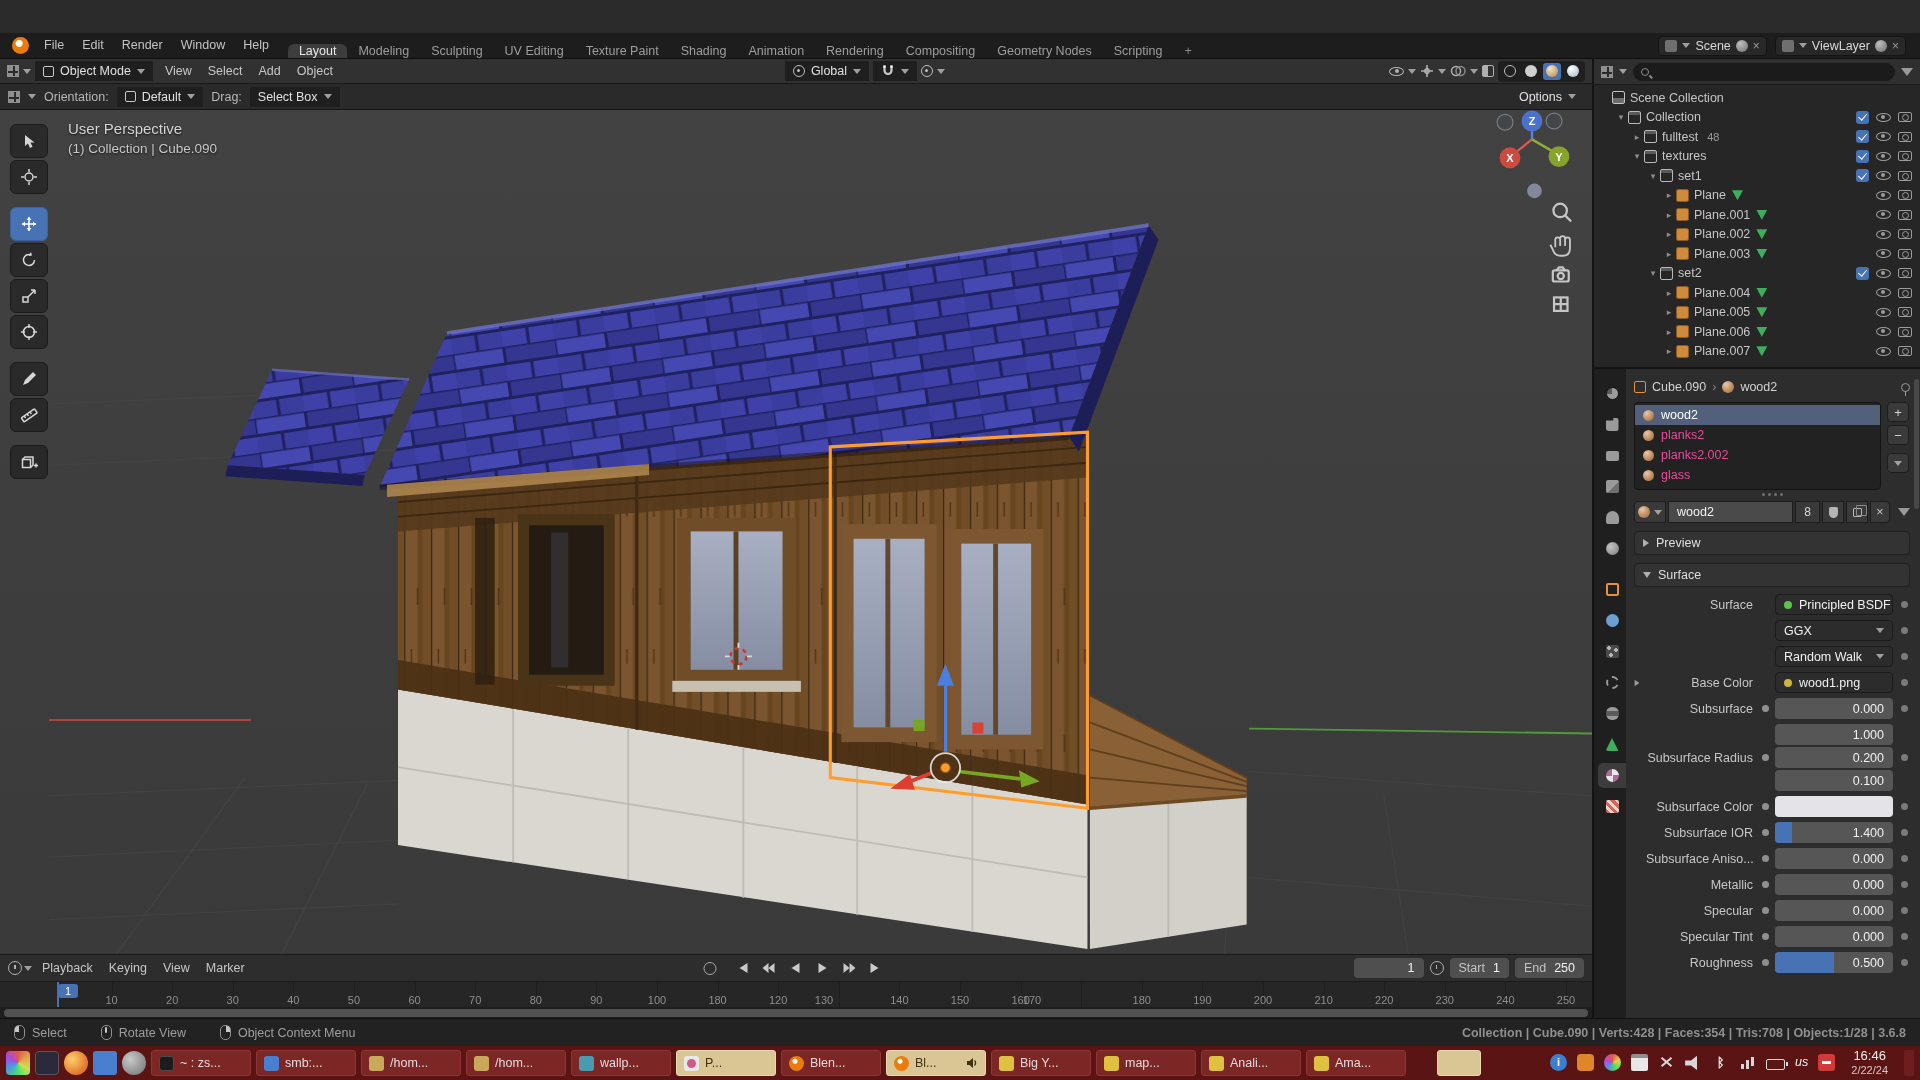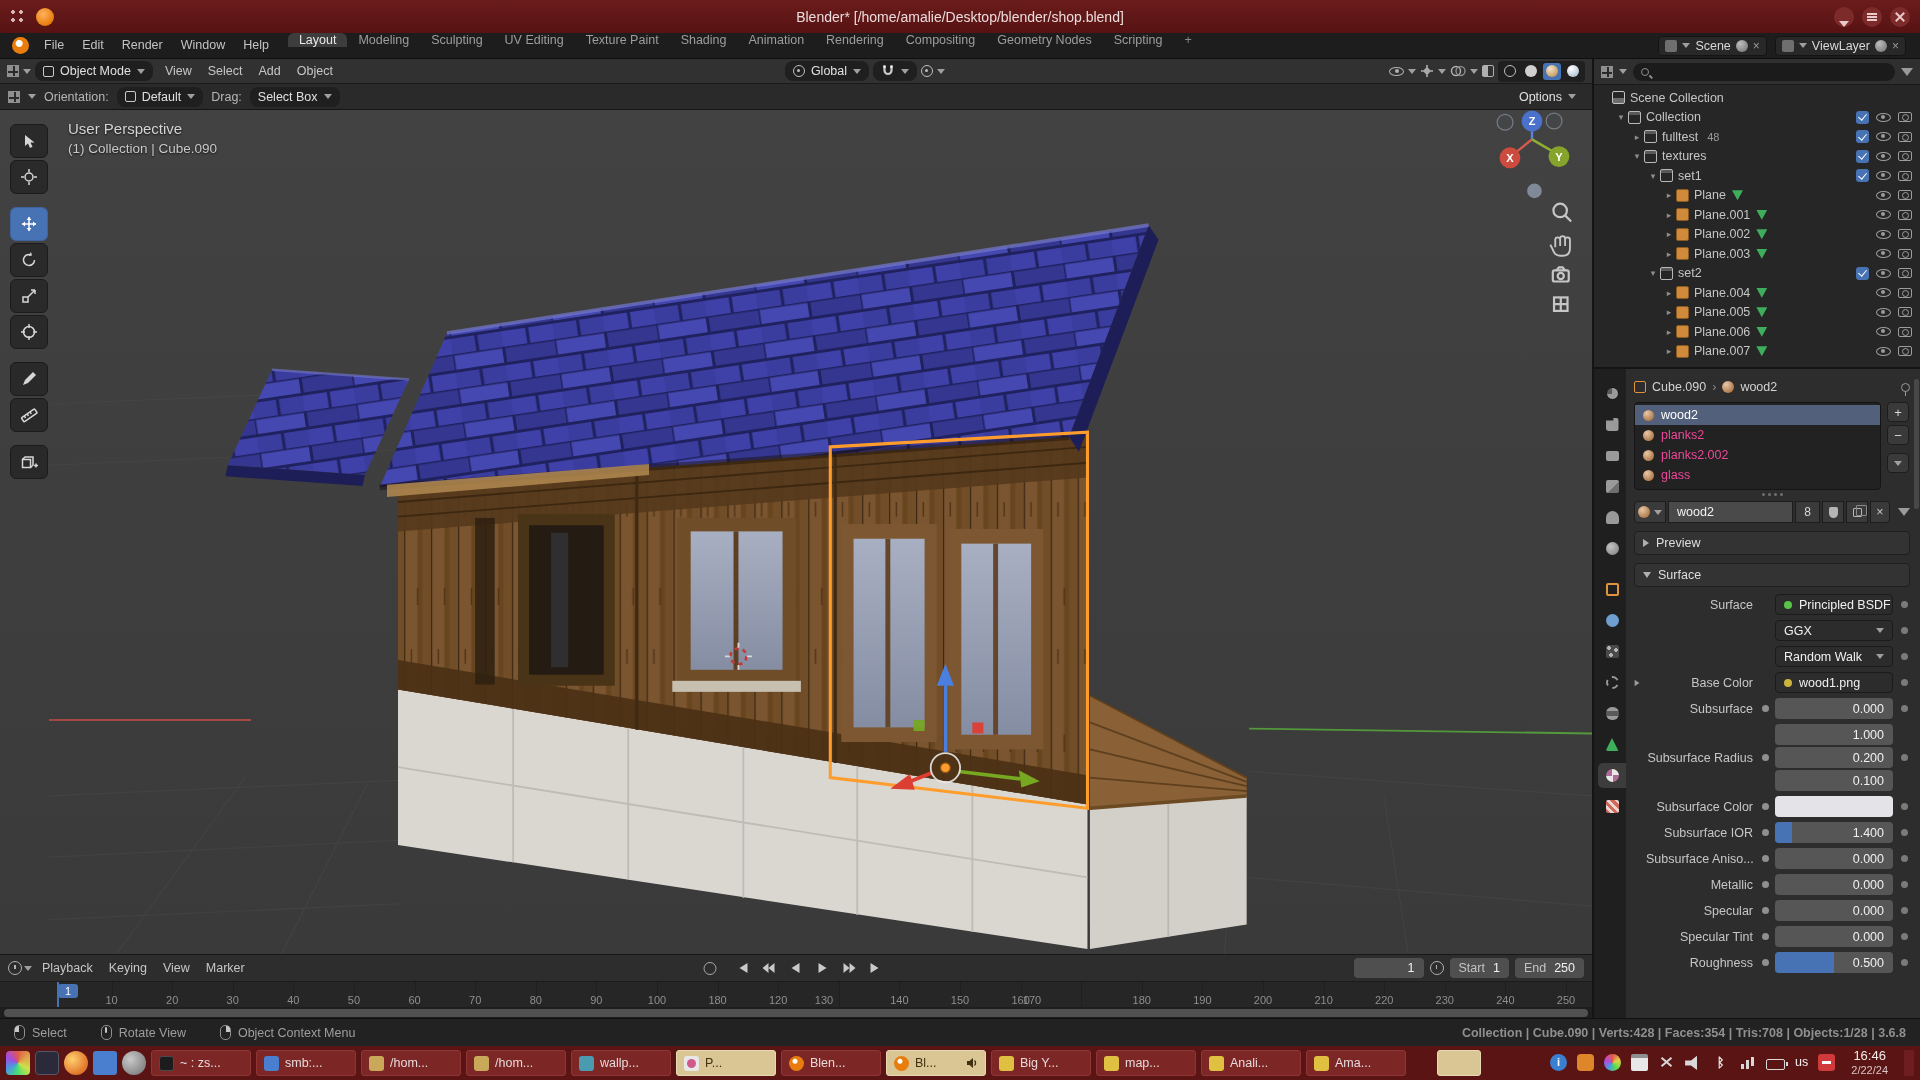--- a/index.html
+++ b/index.html
@@ -25,38 +25,38 @@
   .tb-btn .chev{position:absolute;left:5px;top:7px;border-left:5px solid transparent;border-right:5px solid transparent;border-top:6px solid #e8caca;}
   .tb-btn .x1,.tb-btn .x2{position:absolute;left:4px;top:9px;width:12px;height:2px;background:#e8caca;}
   .tb-btn .x1{transform:rotate(45deg)}.tb-btn .x2{transform:rotate(-45deg)}
 
   
   .topbar{position:absolute;left:0;top:33px;width:1920px;height:26px;background:#1d1d1d;
     border-bottom:1px solid #0f0f0f;display:flex;align-items:center;padding:0 6px;}
   .bl-logo{width:17px;height:17px;border-radius:50%;margin:0 6px;
     background:radial-gradient(circle at 42% 38%,#fff 0 3px,#e87d0d 4px 100%);}
   .menu-item{padding:0 9px;color:#c3c3c3;font-size:12.5px;line-height:25px;}
-  .ws-tabs{display:flex;height:100%;margin-left:10px;align-items:flex-start;}
+  .ws-tabs{display:flex;height:100%;margin-left:10px;align-items:flex-end;}
   .ws-tab{padding:0 11px;display:flex;align-items:center;color:#9d9d9d;font-size:12.5px;white-space:nowrap;}
   .ws-tab.active{background:#3d3d3d;color:#e8e8e8;border-radius:6px 6px 0 0;}
   .ws-tab.add{color:#8a8a8a;}
   .top-spacer{flex:1;}
   .id-field{display:flex;align-items:center;gap:5px;background:#282828;border:1px solid #141414;
     border-radius:4px;height:20px;padding:0 6px;margin-right:8px;font-size:12.5px;color:#d8d8d8;}
   .mini-ic{width:12px;height:12px;background:#6f6f6f;border-radius:2px;}
   .mini-ic.round{border-radius:50%;background:radial-gradient(circle at 35% 30%,#bdbdbd,#6f6f6f);}
   .mini-x{color:#9a9a9a;font-size:12px;}
   .chev{width:0;height:0;border-left:4px solid transparent;border-right:4px solid transparent;border-top:5px solid #9f9f9f;}
 
   
   .vp-header{position:absolute;left:0;top:59px;width:1592px;height:25px;background:#313131;
     border-bottom:1px solid #191919;display:flex;align-items:center;gap:4px;padding:0 7px;}
   .vp-settings{position:absolute;left:0;top:84px;width:1592px;height:26px;background:#2a2a2a;
     border-bottom:1px solid #151515;display:flex;align-items:center;gap:8px;padding:0 8px;color:#b6b6b6;font-size:12.5px;}
-  .dd{display:flex;align-items:center;gap:6px;background:#1f1f1f;border-radius:8px;height:20px;
+  .dd{display:flex;align-items:center;gap:6px;background:#1f1f1f;border-radius:0;height:20px;
       padding:0 8px;color:#e0e0e0;font-size:12.5px;white-space:nowrap;}
   .hmenu{padding:0 8px;color:#c6c6c6;font-size:12.5px;}
   .ic-sq{width:11px;height:11px;border:1.5px solid #c9c9c9;border-radius:2px;}
   .ic-grid4{width:12px;height:12px;background:
      linear-gradient(#2a2a2a,#2a2a2a) ,#8f8f8f;border:1px solid #8f8f8f;
      background-image:linear-gradient(to right,transparent 5px,#2a2a2a 5px,#2a2a2a 7px,transparent 7px),
                       linear-gradient(to bottom,transparent 5px,#2a2a2a 5px,#2a2a2a 7px,transparent 7px);background-color:#8f8f8f;}
   .ic-circle{width:12px;height:12px;border:1.5px solid #bdbdbd;border-radius:50%;position:relative;}
   .ic-circle i{position:absolute;left:3px;top:3px;width:3px;height:3px;border-radius:50%;background:#bdbdbd;}
   .ic-eye{width:15px;height:9px;border:1.5px solid #b0b0b0;border-radius:50%;position:relative;}
@@ -256,54 +256,33 @@
   .tr.wheel{border-radius:50%;background:conic-gradient(#e05a4a,#e0d04a,#5ae04a,#4a9ae0,#b44ae0,#e05a4a);}
   .tr.clip{background:#e8e8e8;border-radius:2px;border-top:4px solid #8f8f8f;}
   .tr.scis::before,.tr.scis::after{content:"";position:absolute;left:2px;top:7px;width:13px;height:2px;background:#d8d8d8;}
   .tr.scis::before{transform:rotate(40deg);}.tr.scis::after{transform:rotate(-40deg);}
   .tr.vol{background:#d8d8d8;clip-path:polygon(0 35%,35% 35%,70% 8%,70% 92%,35% 65%,0 65%);}
   .tr.bt{color:#e8e8e8;font-weight:bold;font-size:13px;text-align:center;line-height:17px;}
   .tr.net::before{content:"";position:absolute;left:2px;bottom:2px;width:3px;height:5px;background:#d8d8d8;}
   .tr.net::after{content:"";position:absolute;left:7px;bottom:2px;width:3px;height:9px;background:#d8d8d8;box-shadow:5px -3px 0 #d8d8d8;}
   .tr.batt{width:19px;height:11px;border:1.5px solid #d8d8d8;border-radius:2px;margin-top:3px;}
   .tr.batt::after{content:"";position:absolute;right:-4px;top:2.5px;width:2.5px;height:4px;background:#d8d8d8;}
-  .tr.kbd{width:auto;color:#f0f0f0;font-size:12.5px;line-height:17px;}
+  .tr.kbd{width:auto;color:#f0f0f0;font-size:12.5px;line-height:17px;font-style:italic;}
   .tr.notif{background:#d03a3a;border-radius:3px;}
   .tr.notif::after{content:"";position:absolute;left:4px;top:7px;width:9px;height:2.5px;background:#fff;}
   .clock{text-align:center;color:#f2ecec;line-height:1.15;margin:0 6px;}
   .clock .t{font-size:13px;}
   .clock .d{font-size:11px;color:#d8c6c6;}
   .panel-edge{width:10px;height:26px;background:#6e1e1e;border-radius:2px;}
 </style>
 </head>
 <body>
 
 <div id="root">
 
-  <div class="titlebar">
-    <div class="tb-left">
-      <span class="tb-grid"></span>
-      <span class="tb-blender"></span>
-    </div>
-    <div class="tb-title">Blender* [/home/amalie/Desktop/blender/shop.blend]</div>
-    <div class="tb-right">
-      <span class="tb-btn">
-          <span class="chev" style="margin:7px auto;display:block;"></span>
-        </span>
-      <span class="tb-btn">
-          <span class="bar b1"></span>
-          <span class="bar b2"></span>
-          <span class="bar b3"></span>
-        </span>
-      <span class="tb-btn">
-          <span class="x1"></span>
-          <span class="x2"></span>
-        </span>
-    </div>
-  </div>
 
   <div class="topbar">
     <span class="bl-logo"></span>
     <div style="display:flex">
 
     <span class="menu-item">File</span>
         <span class="menu-item">Edit</span>
         <span class="menu-item">Render</span>
         <span class="menu-item">Window</span>
         <span class="menu-item">Help</span>

